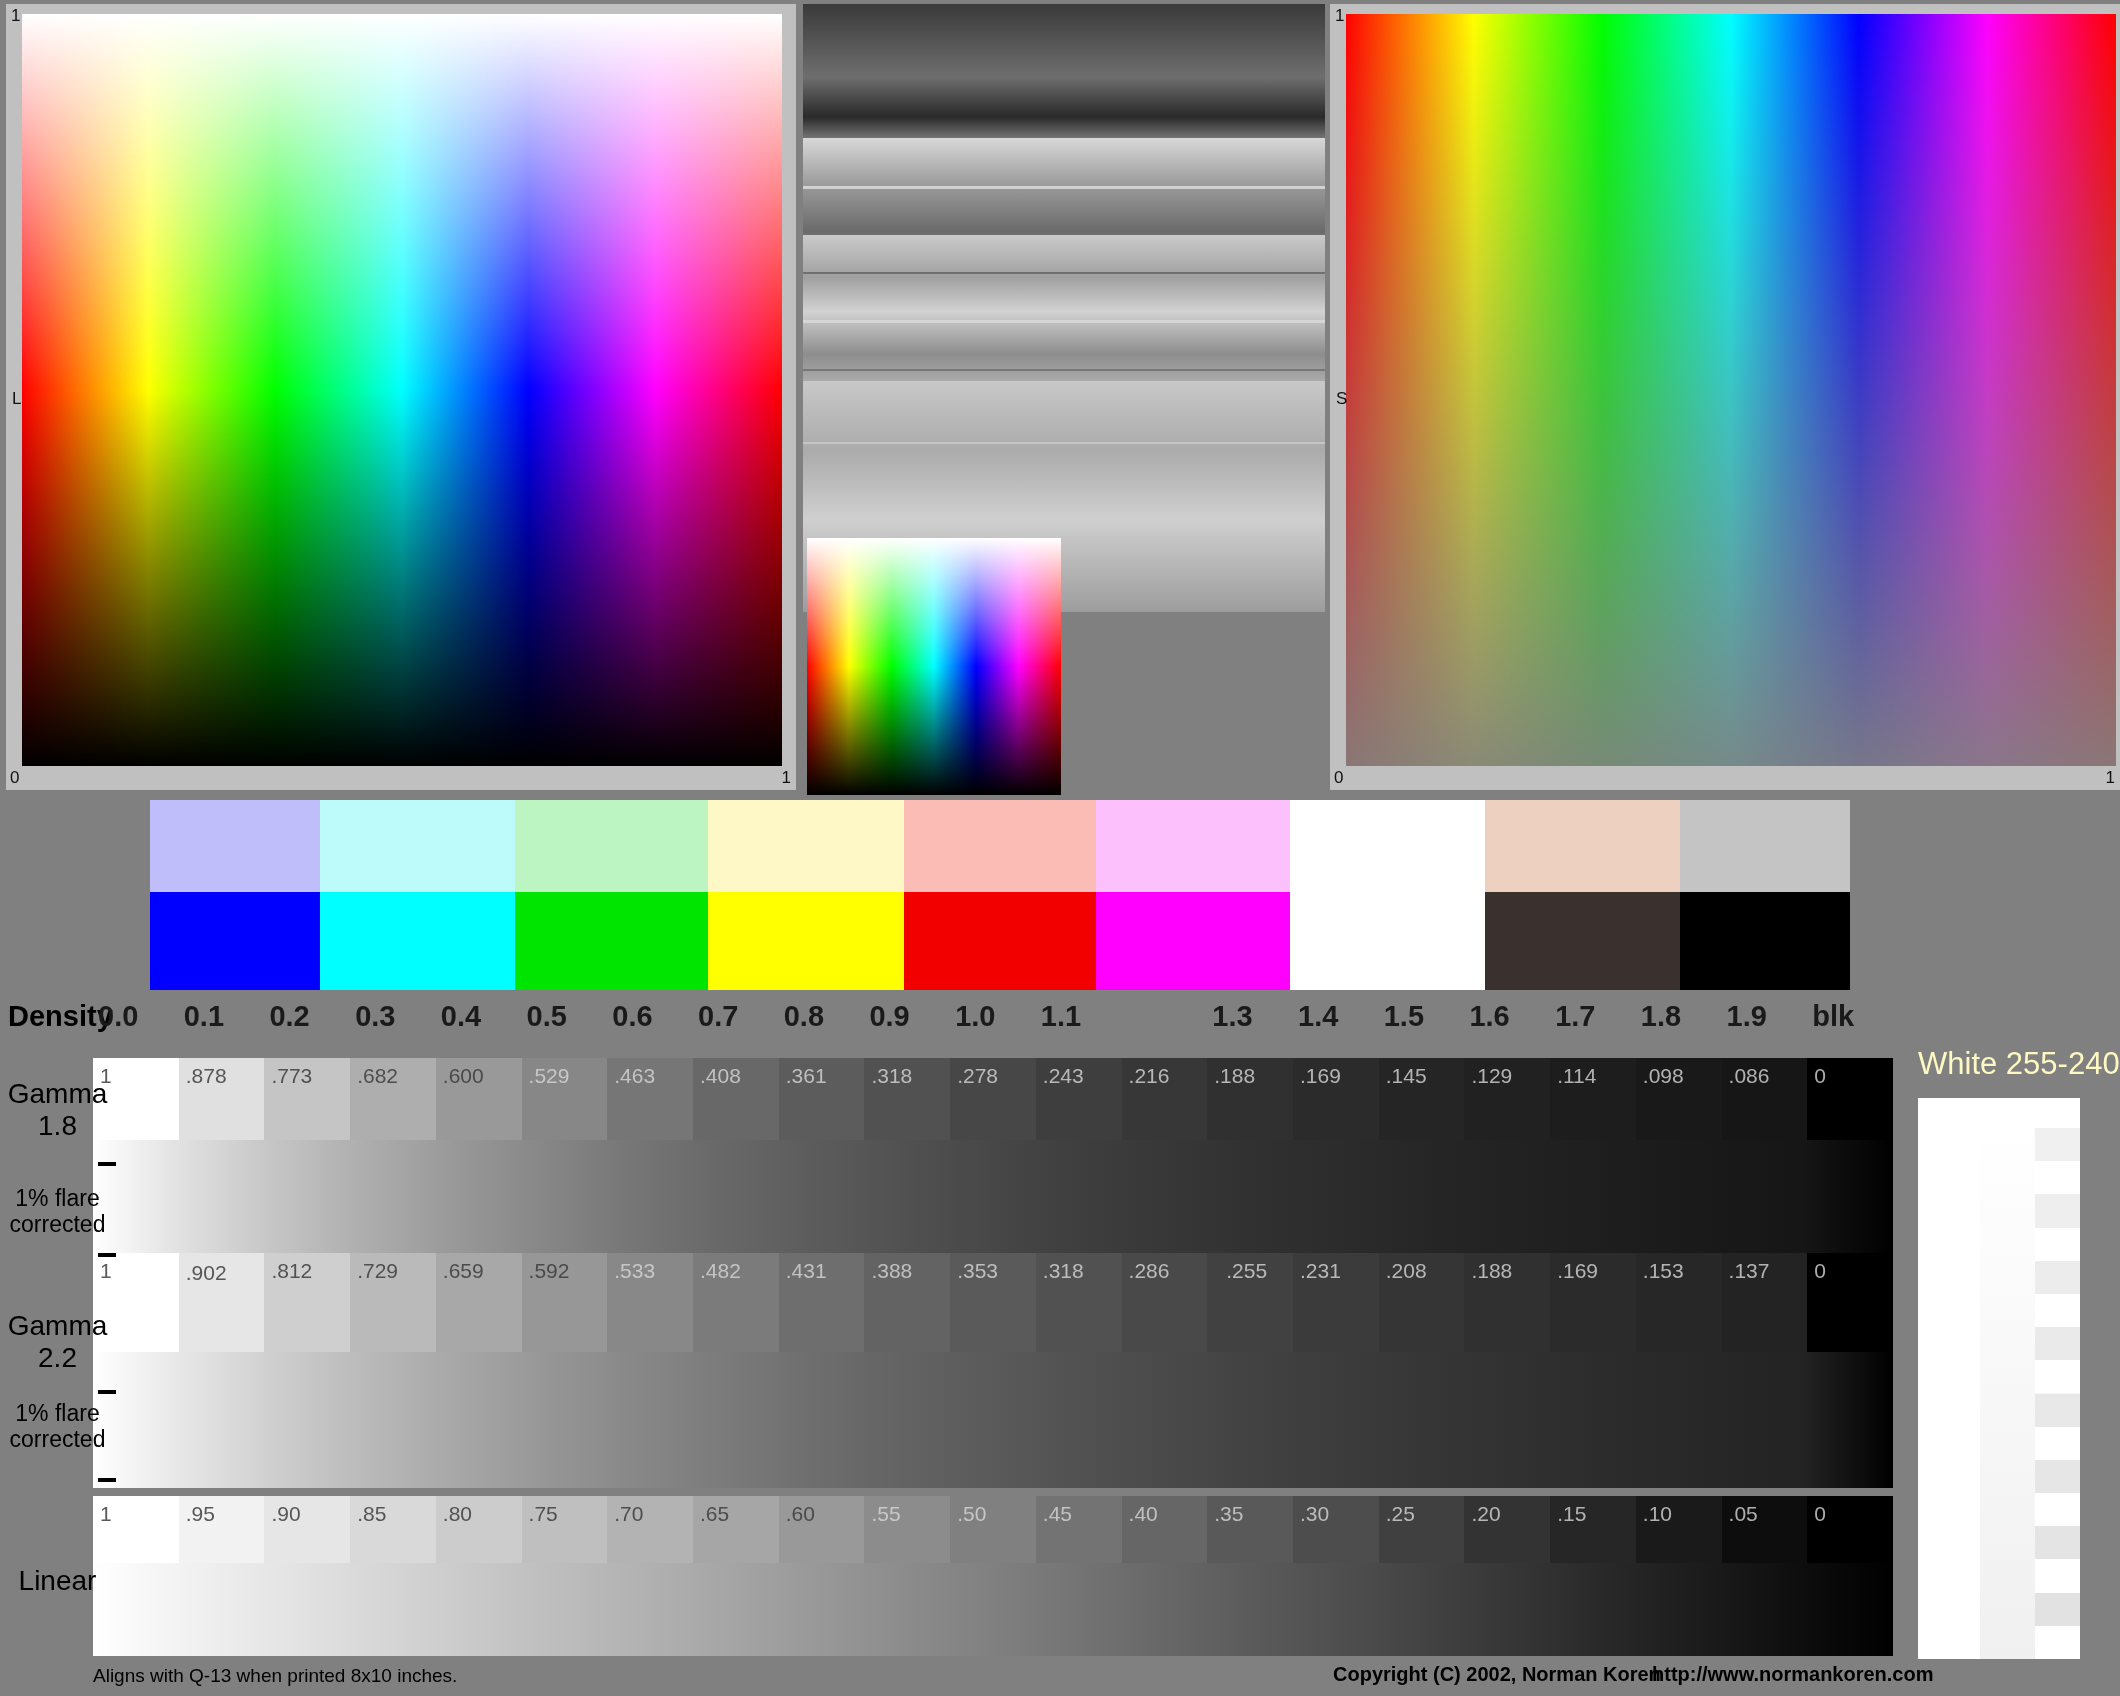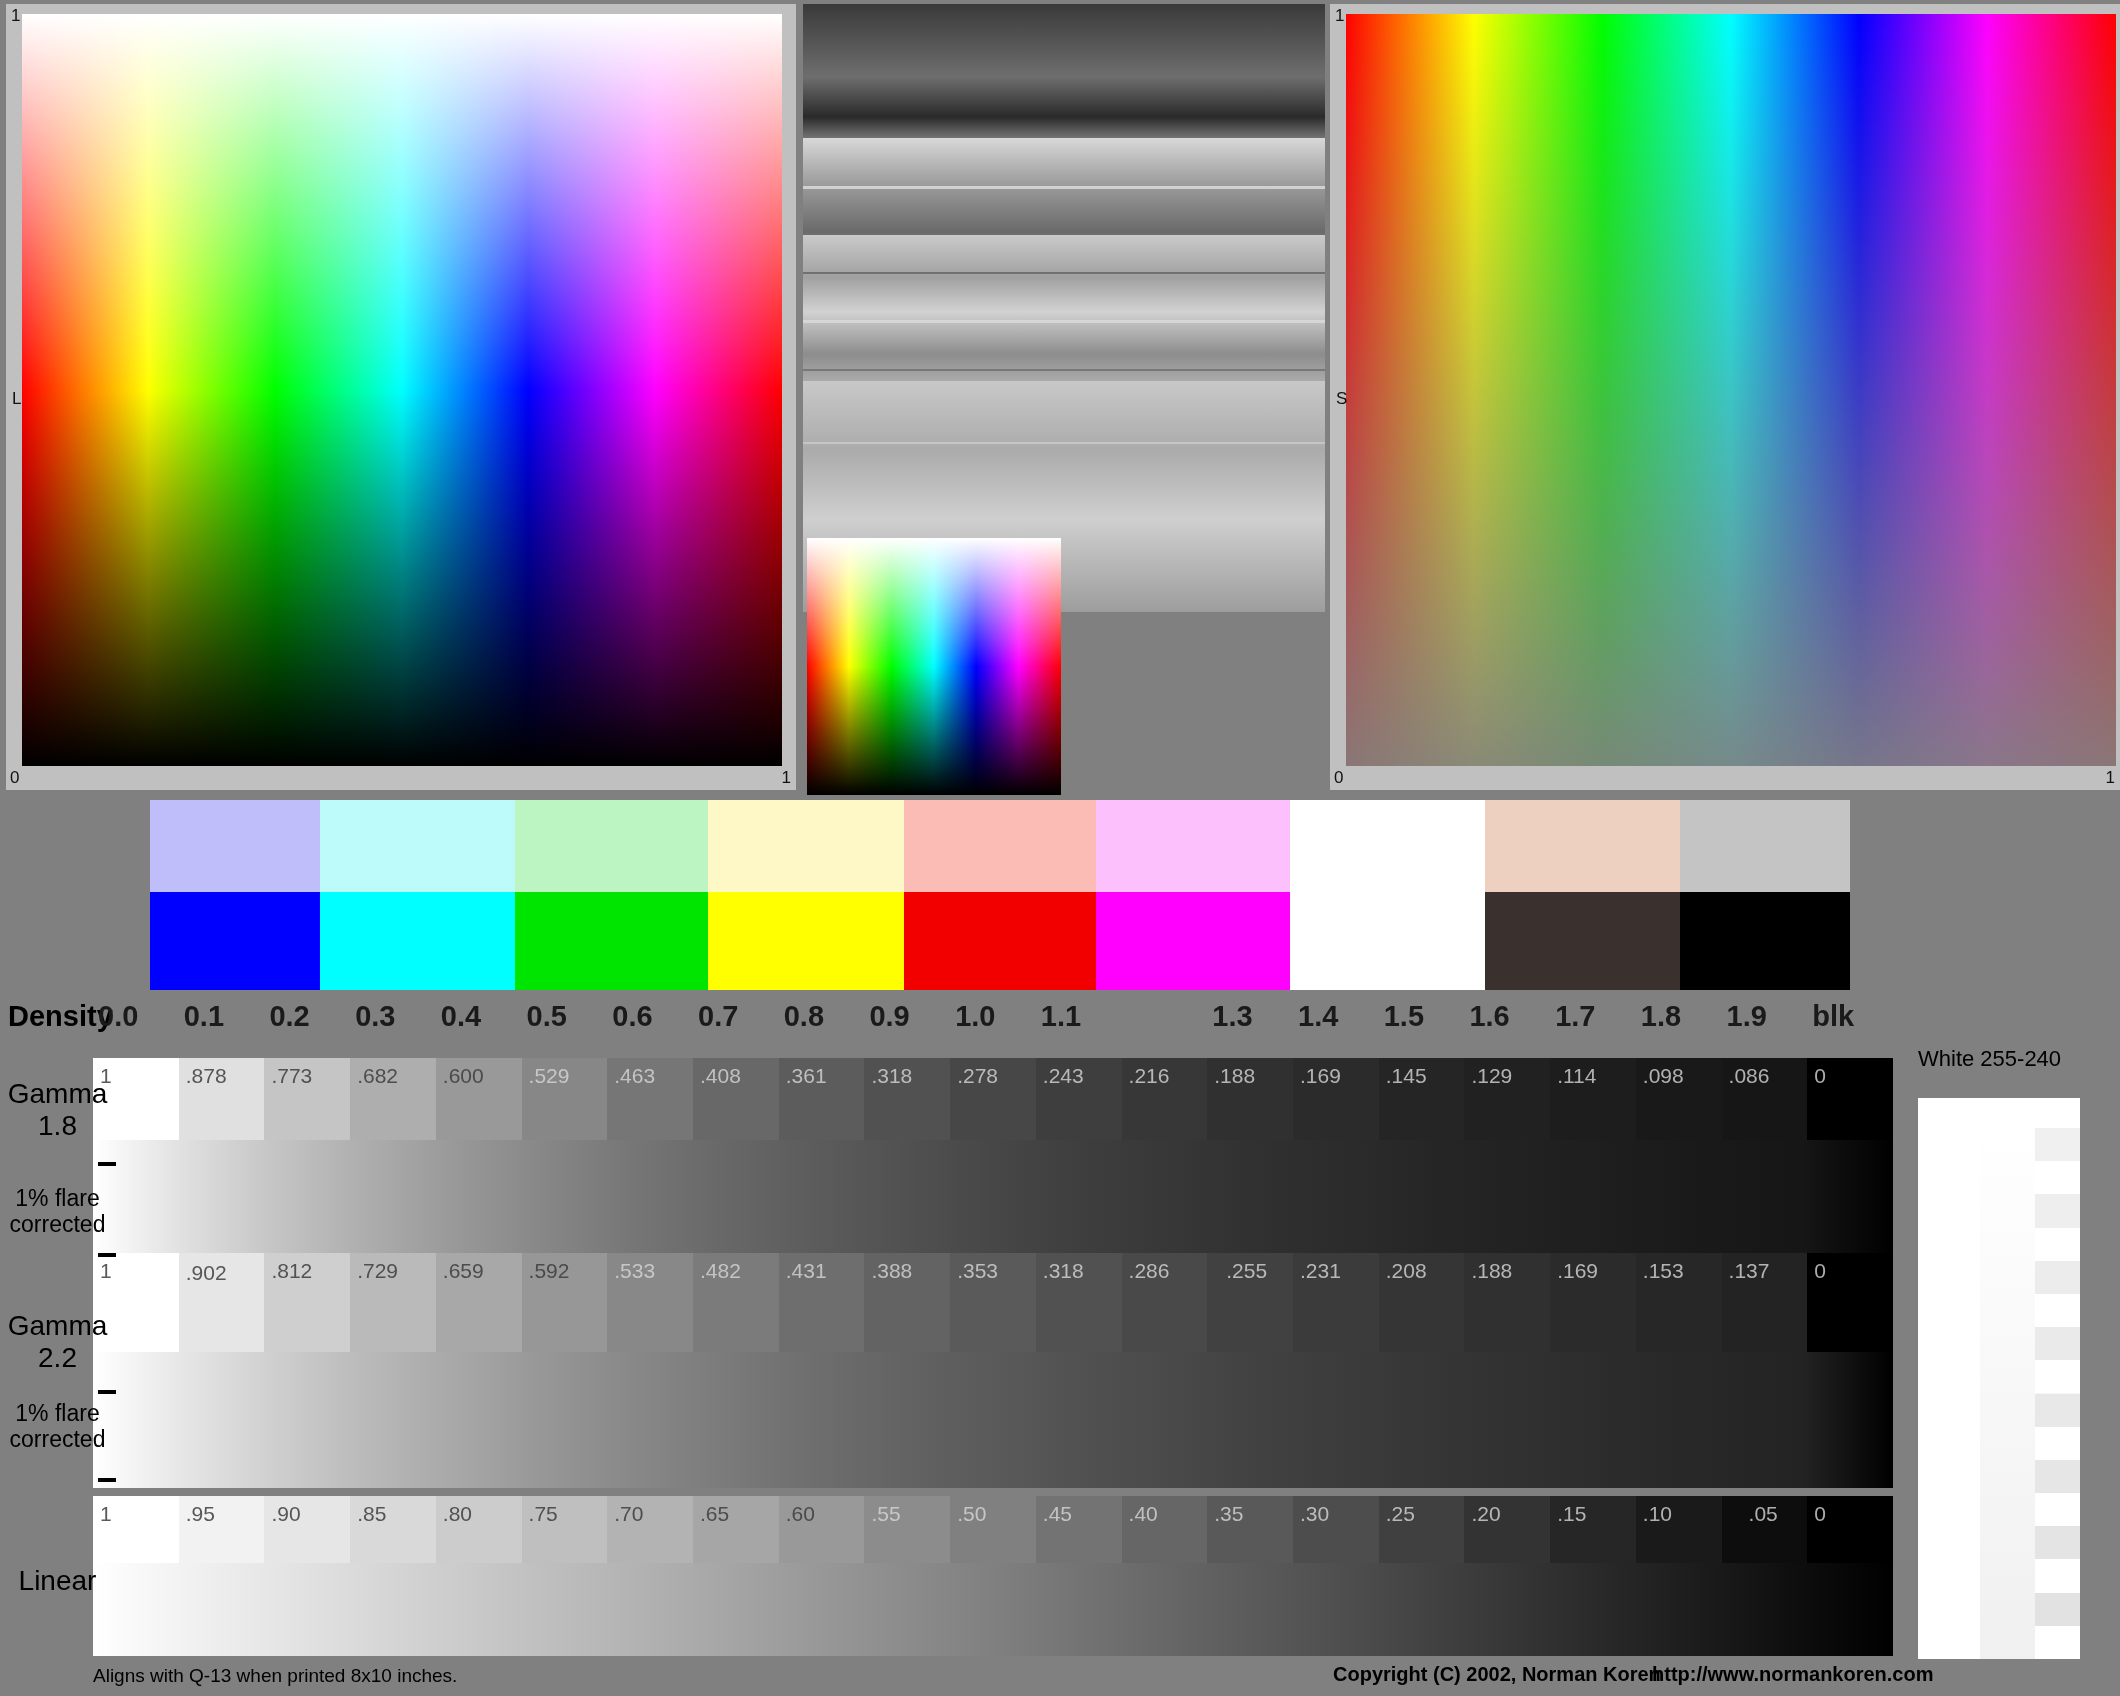--- a/index.html
+++ b/index.html
@@ -64,21 +64,21 @@
   .dens-tick{position:absolute;font-weight:bold;font-size:29px;color:#1a1a1a;text-align:left;}
   .row-label{position:absolute;font-size:28px;color:#000;text-align:center;line-height:1.15;}
   .row-label.small{font-size:23px;}
   .cell{position:absolute;box-sizing:border-box;}
   .cell span{position:absolute;left:7px;top:4px;font-size:21px;}
   .tickmark{position:absolute;background:#000;height:4px;width:18px;}
 
   .ramp{position:absolute;}
   .foot{position:absolute;font-size:19px;color:#000;}
   .foot.bold{font-weight:bold;font-size:20px;}
-  .whitelab{position:absolute;font-size:22px;color:#000000;}
+  .whitelab{position:absolute;font-size:31px;color:#fef9c3;}
 </style>
 </head>
 <body>
 
 <div class="root">
 
   <div class="hsl-panel" style="left:6px;top:4px;width:790px;height:786px;">
     <div class="hsl-plot" style="left:16px;top:10px;width:760px;height:752px;background:#000;">
       <div class="hue-ramp"></div>
       <div class="to-white"></div>
@@ -351,21 +351,21 @@
       <div class="cell" style="left: 1371.43px; top: 0px; width: 85.7143px; height: 160px; background: rgb(51, 51, 51);">
         <span style="color: rgba(215, 215, 215, 0.8); top: 6px;">.20</span>
       </div>
       <div class="cell" style="left: 1457.14px; top: 0px; width: 85.7143px; height: 160px; background: rgb(38, 38, 38);">
         <span style="color: rgba(215, 215, 215, 0.8); top: 6px;">.15</span>
       </div>
       <div class="cell" style="left: 1542.86px; top: 0px; width: 85.7143px; height: 160px; background: rgb(26, 26, 26);">
         <span style="color: rgba(215, 215, 215, 0.8); top: 6px;">.10</span>
       </div>
       <div class="cell" style="left: 1628.57px; top: 0px; width: 85.7143px; height: 160px; background: rgb(13, 13, 13);">
-        <span style="color: rgba(215, 215, 215, 0.8); top: 6px; margin-left: 20px;">.05</span>
+        <span style="color: rgba(215, 215, 215, 0.8); top: 6px;">.05</span>
       </div>
       <div class="cell" style="left: 1714.29px; top: 0px; width: 85.7143px; height: 160px; background: rgb(0, 0, 0);">
         <span style="color: rgba(215, 215, 215, 0.8); top: 6px;">0</span>
       </div>
       <div class="ramp" style="left: 0px; top: 67.2px; width: 100%; height: 92.8px; background: linear-gradient(to right, rgb(255, 255, 255) 0%, rgb(242, 242, 242) 5%, rgb(230, 230, 230) 10%, rgb(217, 217, 217) 15%, rgb(204, 204, 204) 20%, rgb(191, 191, 191) 25%, rgb(179, 179, 179) 30%, rgb(166, 166, 166) 35%, rgb(153, 153, 153) 40%, rgb(140, 140, 140) 45%, rgb(128, 128, 128) 50%, rgb(115, 115, 115) 55%, rgb(102, 102, 102) 60%, rgb(89, 89, 89) 65%, rgb(77, 77, 77) 70%, rgb(64, 64, 64) 75%, rgb(51, 51, 51) 80%, rgb(38, 38, 38) 85%, rgb(26, 26, 26) 90%, rgb(13, 13, 13) 95%, rgb(0, 0, 0) 100%);"></div>
     </div>
 
   <div class="row-label" style="left:0px;top:1078px;width:115px;">
     <div>Gamma</div>
     <div>1.8</div>

